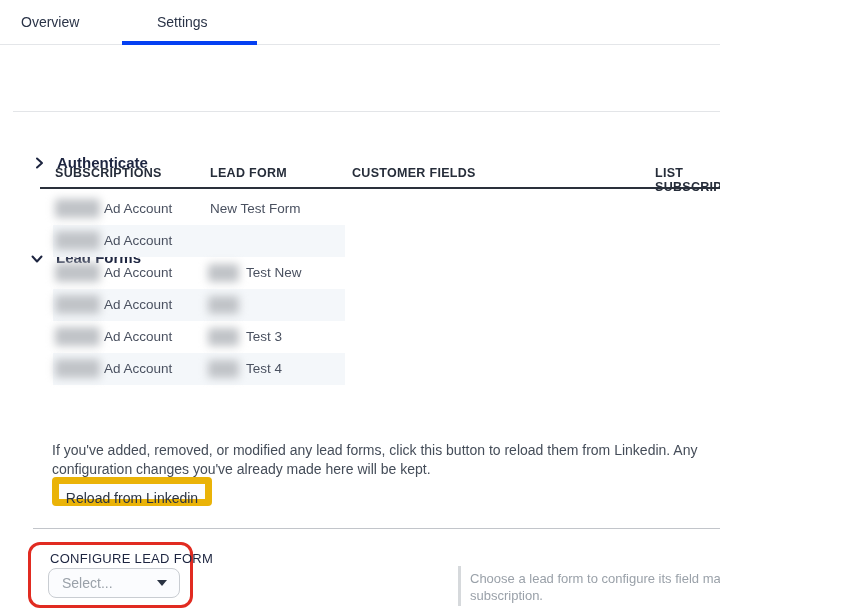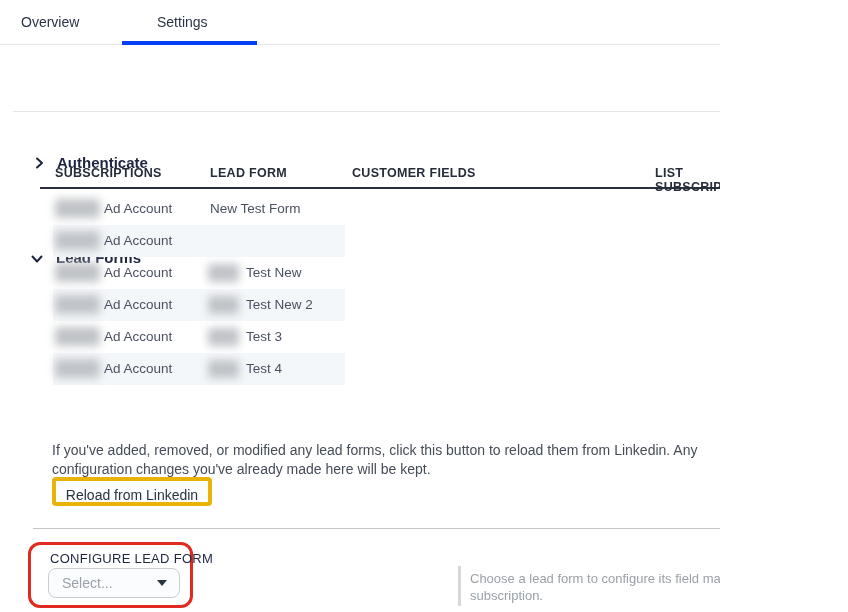--- a/index.html
+++ b/index.html
@@ -30,21 +30,21 @@
   .redact-org{left:2px;top:6px;width:45px;height:19px;}
   .redact-form{left:155px;top:7px;width:31px;height:18px;}
   .cell{position:absolute;top:0;height:32px;line-height:32px;font-size:13.5px;color:#4a5160;white-space:nowrap;}
   .cell-org{left:51px;}
   .cell-form{left:193px;}
   .cell-form.no-blur{left:157px;}
 
   
   .para{position:absolute;left:52px;top:427px;width:712px;font-size:14px;line-height:19px;color:#454d59;}
   .btn{position:absolute;left:52px;top:477px;width:160px;height:29px;box-sizing:border-box;
-       background:#fcfdfe;border:4px solid #eab308;border-radius:4px;font-size:14px;color:#2a3342;
+       background:#fcfdfe;border:7px solid #eab308;border-radius:4px;font-size:14px;color:#2a3342;
        text-align:center;line-height:27px;cursor:pointer;}
 
   
   .annotation{position:absolute;left:28px;top:542px;width:165px;height:66px;box-sizing:border-box;
               border:3px solid #e12b21;border-radius:12px;}
   .cfg-label{position:absolute;left:50px;top:551px;font-size:13px;font-weight:400;
              letter-spacing:.3px;color:#1d2540;}
   .select{position:absolute;left:48px;top:568px;width:132px;height:30px;box-sizing:border-box;
           background:#fbfcfe;border:1px solid #c9cdd2;border-radius:8px;cursor:pointer;}
   .select-value{position:absolute;left:13px;top:0;height:28px;line-height:28px;font-size:14px;color:#9aa1a9;}
@@ -106,21 +106,20 @@
       <div class="trow" style="top: 257px;">
       <span class="redact redact-org"></span>
       <span class="cell cell-org">Ad Account</span>
       <span class="redact redact-form"></span>
       <span class="cell cell-form">Test New</span>
     </div>
       <div class="trow striped" style="top: 289px;">
       <span class="redact redact-org"></span>
       <span class="cell cell-org">Ad Account</span>
       <span class="redact redact-form"></span>
-      <span class="cell cell-form">Test New 2</span>
     </div>
       <div class="trow" style="top: 321px;">
       <span class="redact redact-org"></span>
       <span class="cell cell-org">Ad Account</span>
       <span class="redact redact-form"></span>
       <span class="cell cell-form">Test 3</span>
     </div>
       <div class="trow striped" style="top: 353px;">
       <span class="redact redact-org"></span>
       <span class="cell cell-org">Ad Account</span>

